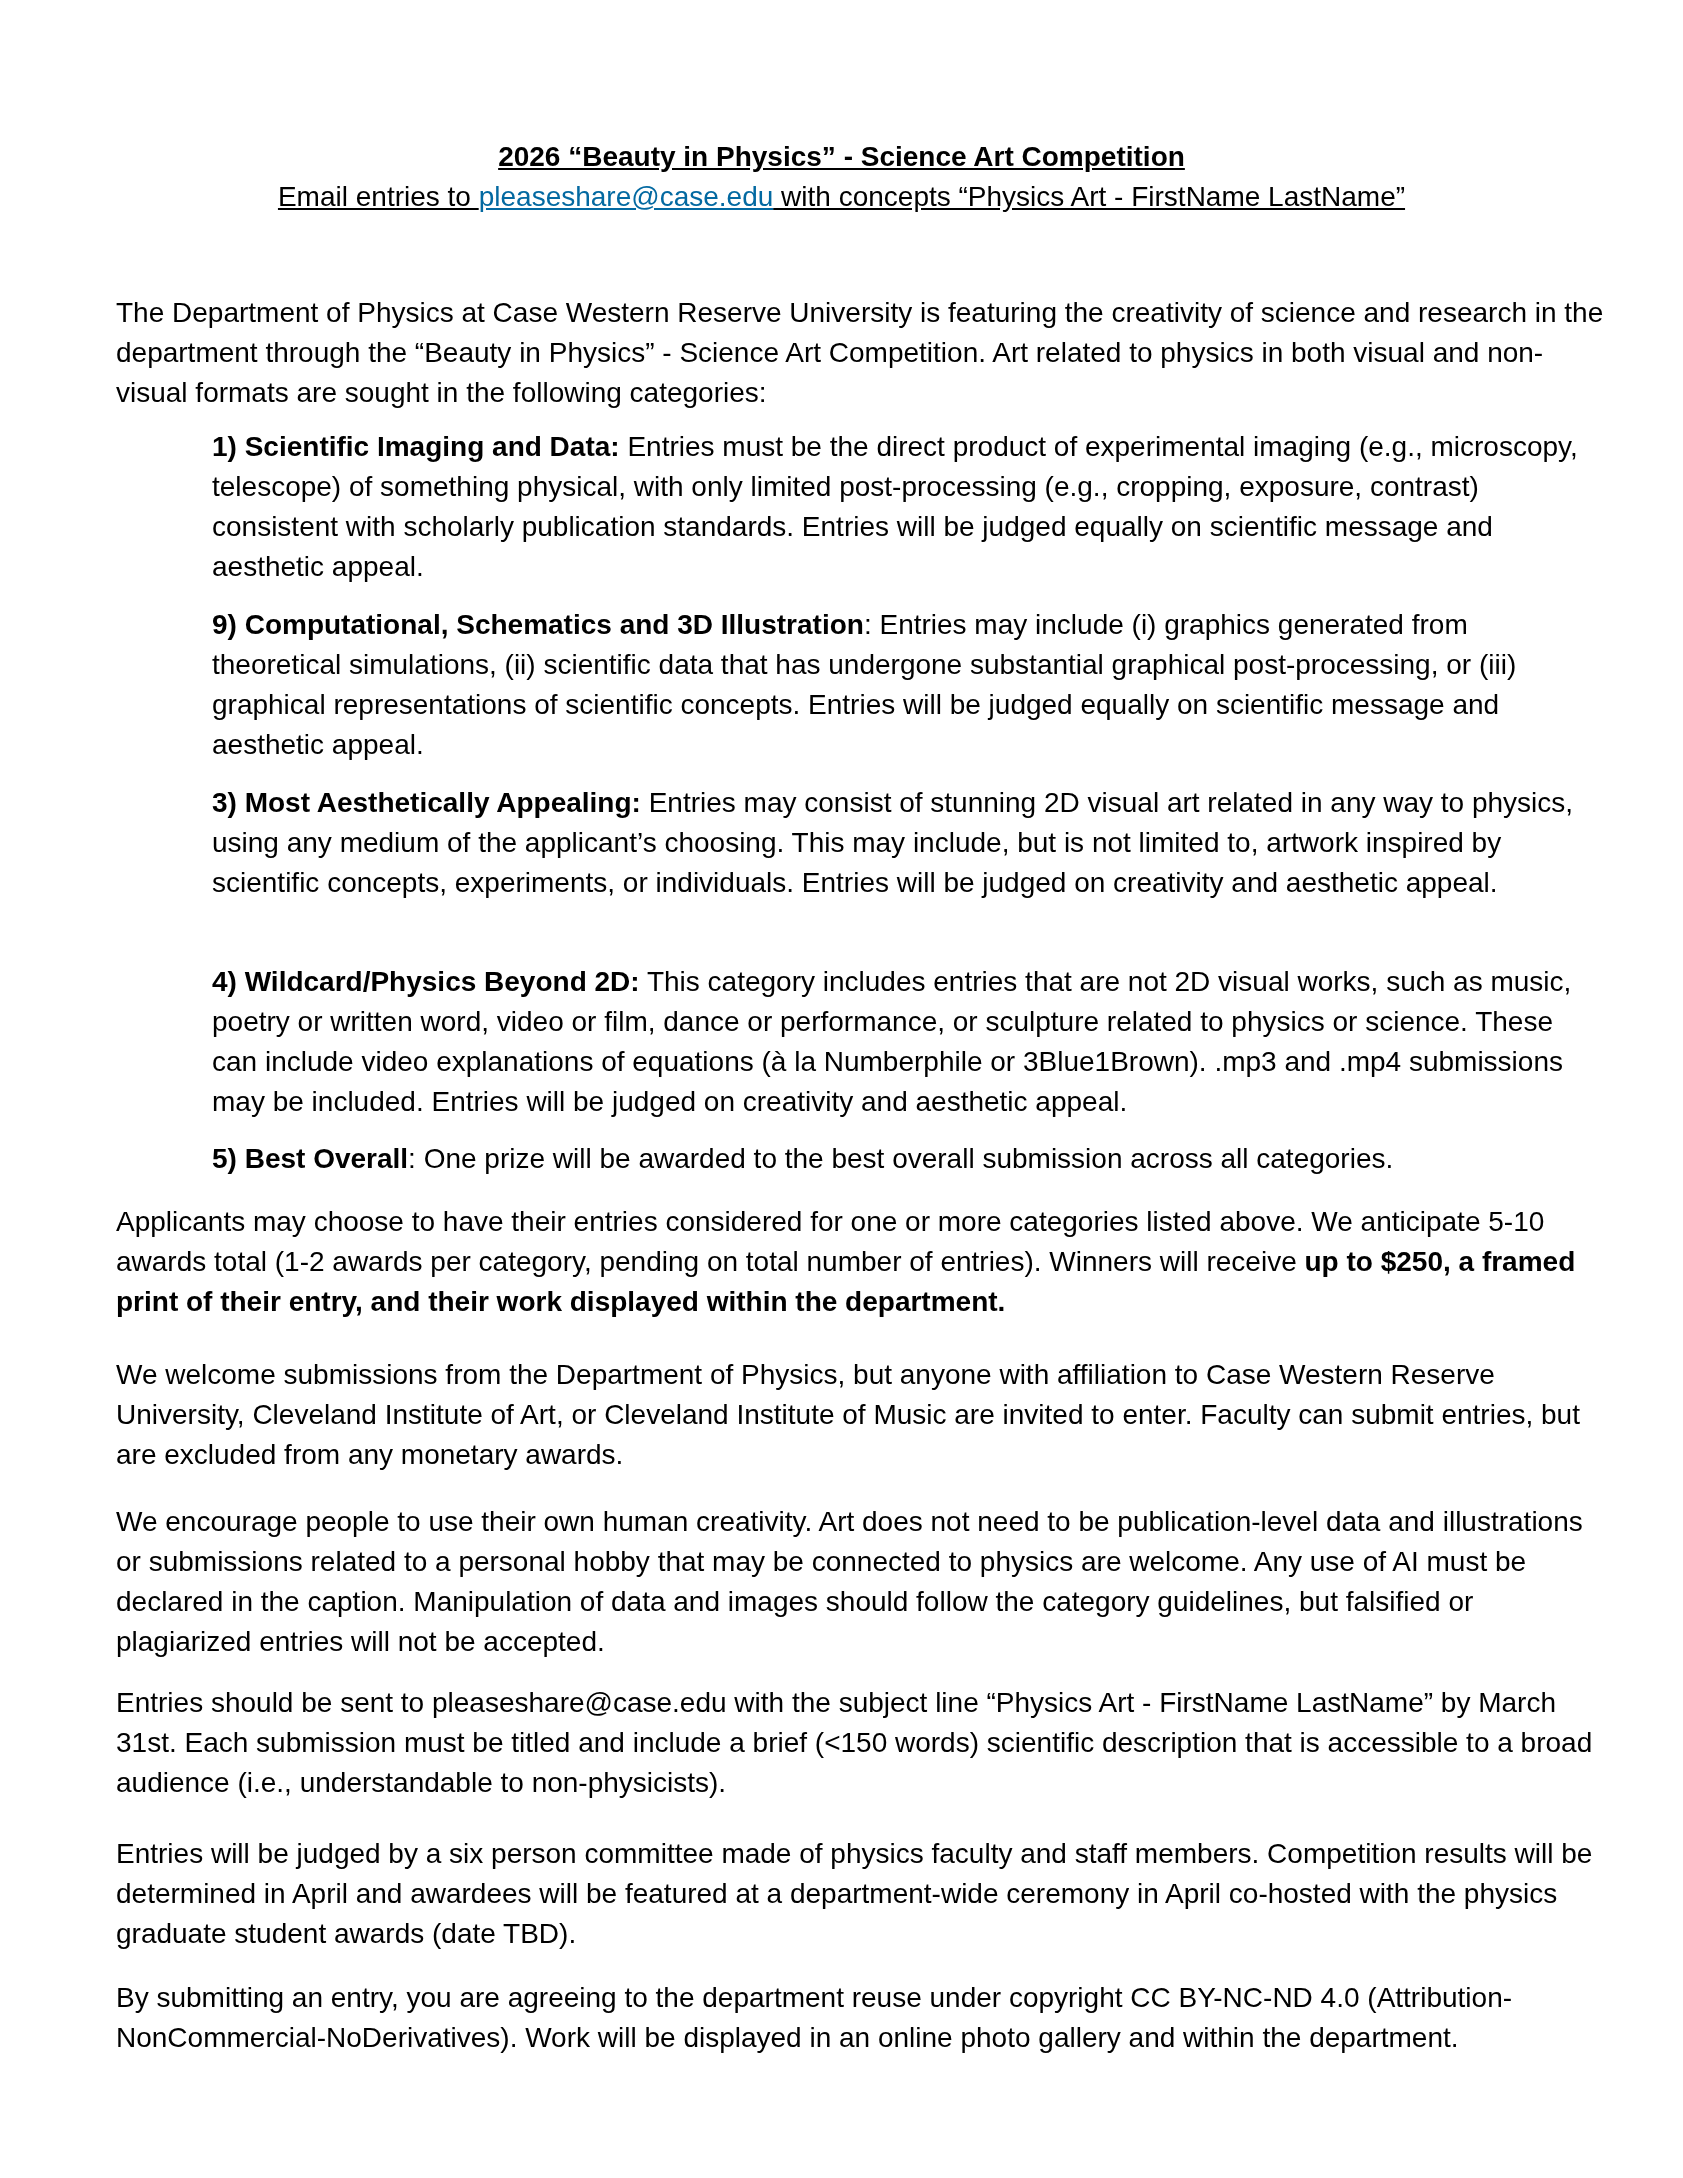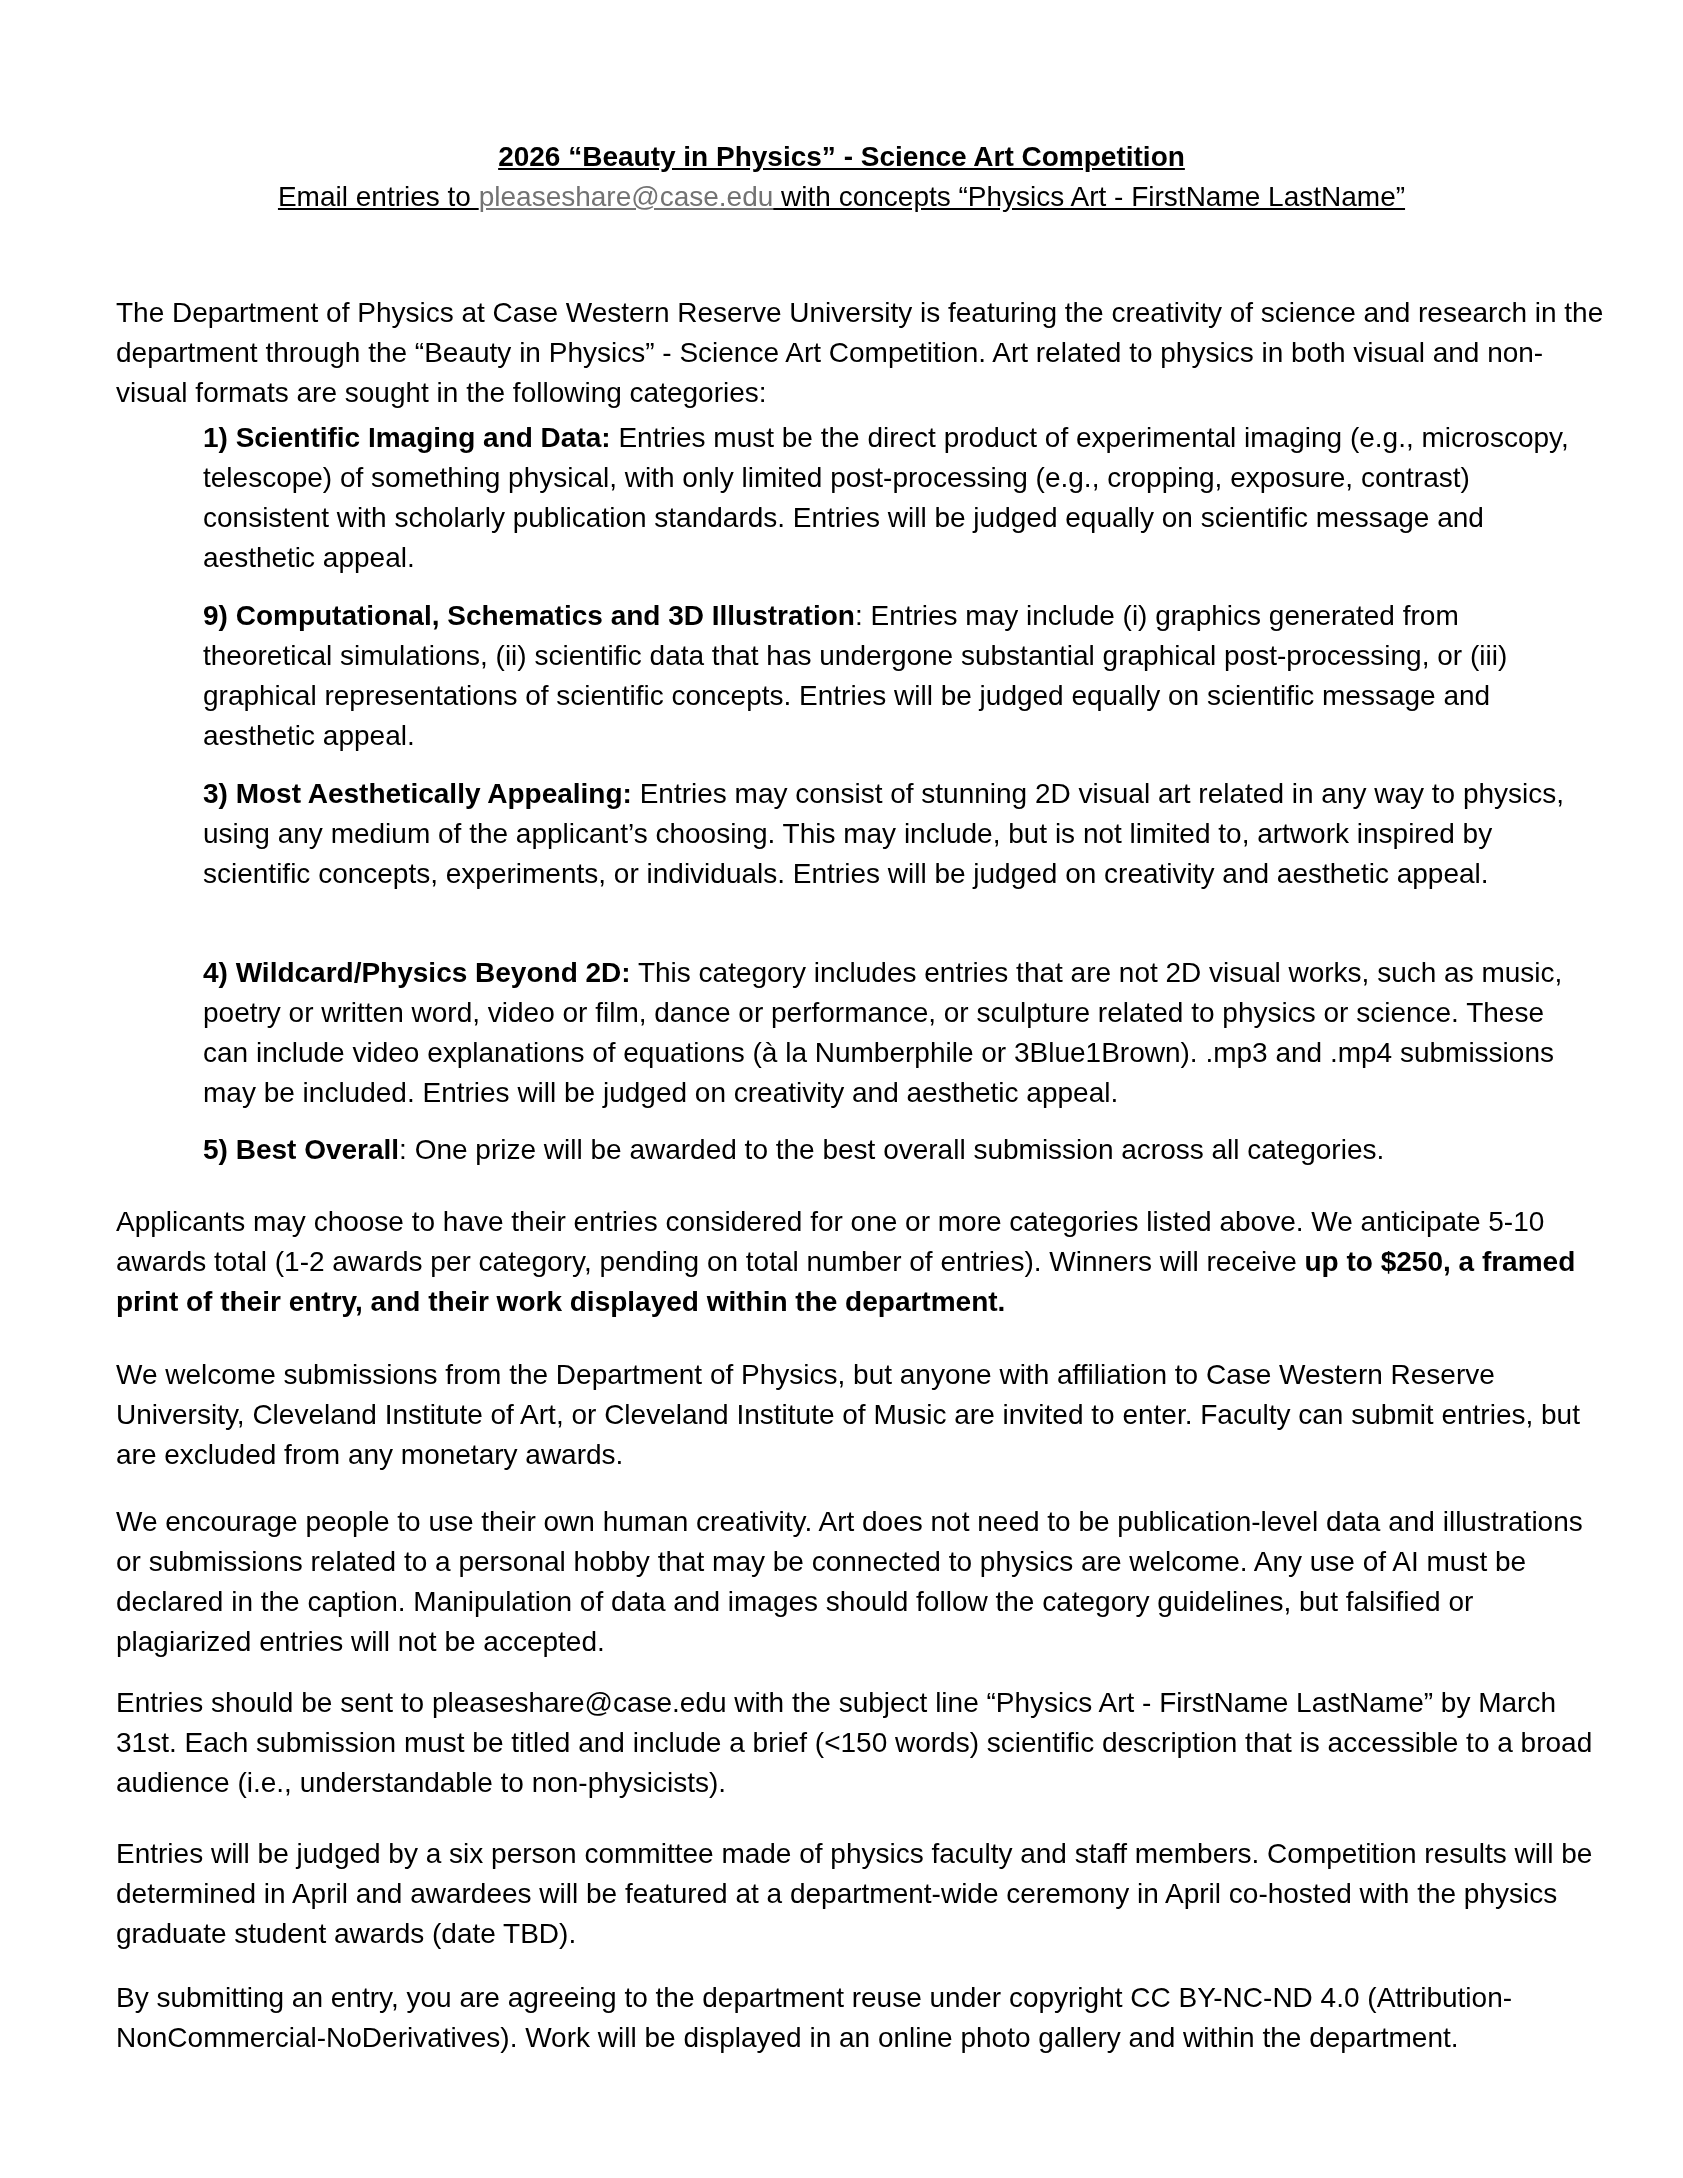--- a/index.html
+++ b/index.html
@@ -5,23 +5,23 @@
   html, body { margin: 0; padding: 0; background: #ffffff; }
   body { width: 1683px; height: 2178px; position: relative; overflow: hidden; }
   .page {
     position: absolute; left: 99px; top: 0; width: 1485px;
     font-family: "Liberation Sans", sans-serif;
     font-size: 28px; line-height: 40px; color: #000;
   }
   .header { position: absolute; left: 0; width: 1485px; top: 137px; text-align: center; }
   .header div { white-space: nowrap; text-decoration: underline; }
   .title { font-weight: bold; }
-  a.link { color: #737373; text-decoration: underline; }
+  a.link { color: #0369a1; text-decoration: underline; }
   .para { position: absolute; left: 0; width: 1490px; margin: 17px; }
-  .item { position: absolute; left: 100px; width: 1390px; margin: 4px; }
+  .item { position: absolute; left: 100px; width: 1390px; margin: 13px; }
   b { font-weight: bold; }
 </style>
 </head>
 <body>
 
 <div class="page">
 
   <div class="header">
     <div class="title">2026 “Beauty in Physics” - Science Art Competition</div>
     <div><span>Email entries to </span><a class="link">pleaseshare@case.edu</a><span> with concepts “Physics Art - FirstName LastName”</span></div>

